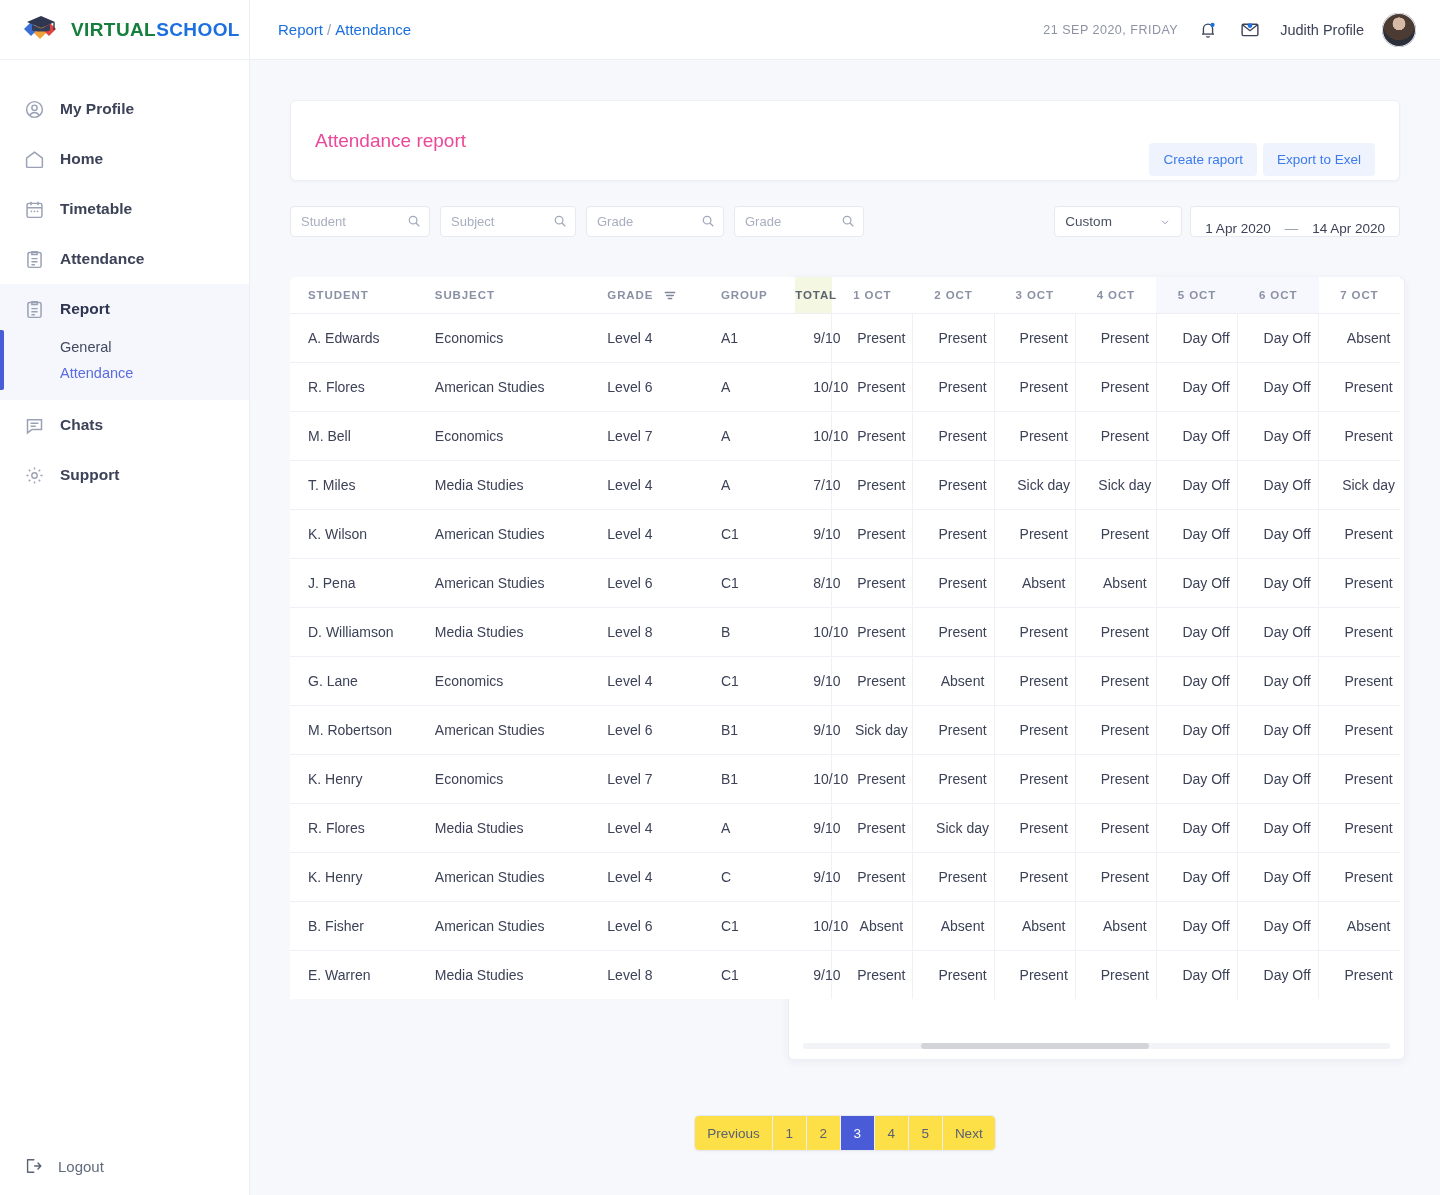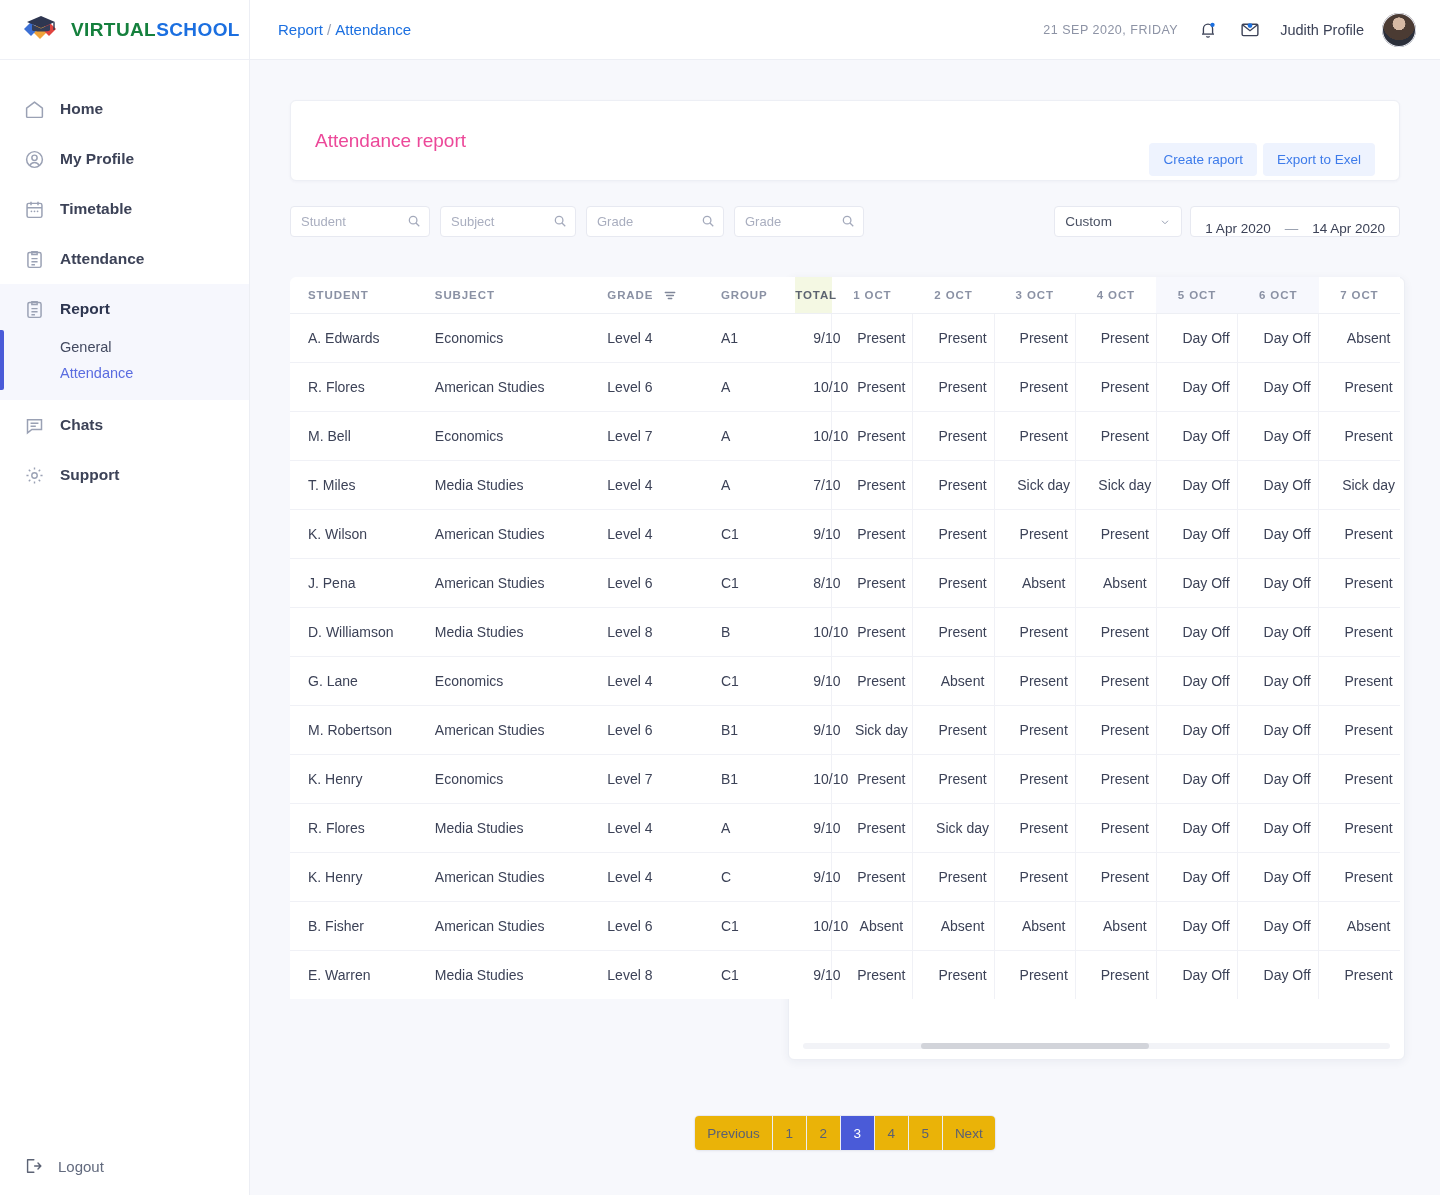--- a/index.html
+++ b/index.html
@@ -178,21 +178,21 @@
 
   
   .pager-wrap { display:flex; justify-content:center; margin-top: 48px; }
   .pager {
     display: flex; background: #fff; border: 1px solid #e7e9f1;
     border-radius: 5px; overflow: hidden; box-shadow: 0 1px 2px rgba(40,50,90,.04);
   }
   .pg {
     min-width: 34px; height: 34px; display:flex; align-items:center; justify-content:center;
     font-size: 13.5px; color: #5a6073; border-right: 1px solid #eceef4; cursor:pointer;
-    padding: 0 12px; background:#eab308;
+    padding: 0 12px; background:#fde047;
   }
   .pg.num { padding: 0; width: 34px; }
   .pg:last-child { border-right: none; }
   .pg.active { background: #4a5bd8; color: #fff; }
   svg { display:block; }
 </style>
 </head>
 <body>
 
 <div class="app">
@@ -215,36 +215,36 @@
       </div>
       <div class="logo-text">
         <span class="v">VIRTUAL</span><span class="s">SCHOOL</span>
       </div>
     </div>
 
     <nav class="nav">
 
       <div class="nav-item">
         <span class="ic">
-          <svg width="21" height="21" viewBox="0 0 24 24" fill="none" stroke="currentColor" stroke-width="1.7" stroke-linecap="round" stroke-linejoin="round">
-              <path d="M3 10.5 L12 3.5 L21 10.5 V20 a1 1 0 0 1-1 1H4a1 1 0 0 1-1-1Z"></path>
-            </svg>
-        </span>
-        <span>Home</span>
-      </div>
-
-      <div class="nav-item">
-        <span class="ic">
           <svg width="21" height="21" viewBox="0 0 24 24" fill="none" stroke="currentColor" stroke-width="1.7">
               <circle cx="12" cy="12" r="9"></circle>
               <circle cx="12" cy="10" r="3"></circle>
               <path d="M6.5 19c1.2-2.5 3.2-3.6 5.5-3.6s4.3 1.1 5.5 3.6"></path>
             </svg>
         </span>
         <span>My Profile</span>
+      </div>
+
+      <div class="nav-item">
+        <span class="ic">
+          <svg width="21" height="21" viewBox="0 0 24 24" fill="none" stroke="currentColor" stroke-width="1.7" stroke-linecap="round" stroke-linejoin="round">
+              <path d="M3 10.5 L12 3.5 L21 10.5 V20 a1 1 0 0 1-1 1H4a1 1 0 0 1-1-1Z"></path>
+            </svg>
+        </span>
+        <span>Home</span>
       </div>
 
       <div class="nav-item">
         <span class="ic">
           <svg width="21" height="21" viewBox="0 0 24 24" fill="none" stroke="currentColor" stroke-width="1.7">
               <rect x="3.5" y="5" width="17" height="16" rx="2"></rect>
               <path d="M3.5 10h17M8 3v4M16 3v4"></path>
               <circle cx="8.5" cy="14" r="1" fill="currentColor" stroke="none"></circle>
               <circle cx="12" cy="14" r="1" fill="currentColor" stroke="none"></circle>
               <circle cx="15.5" cy="14" r="1" fill="currentColor" stroke="none"></circle>

